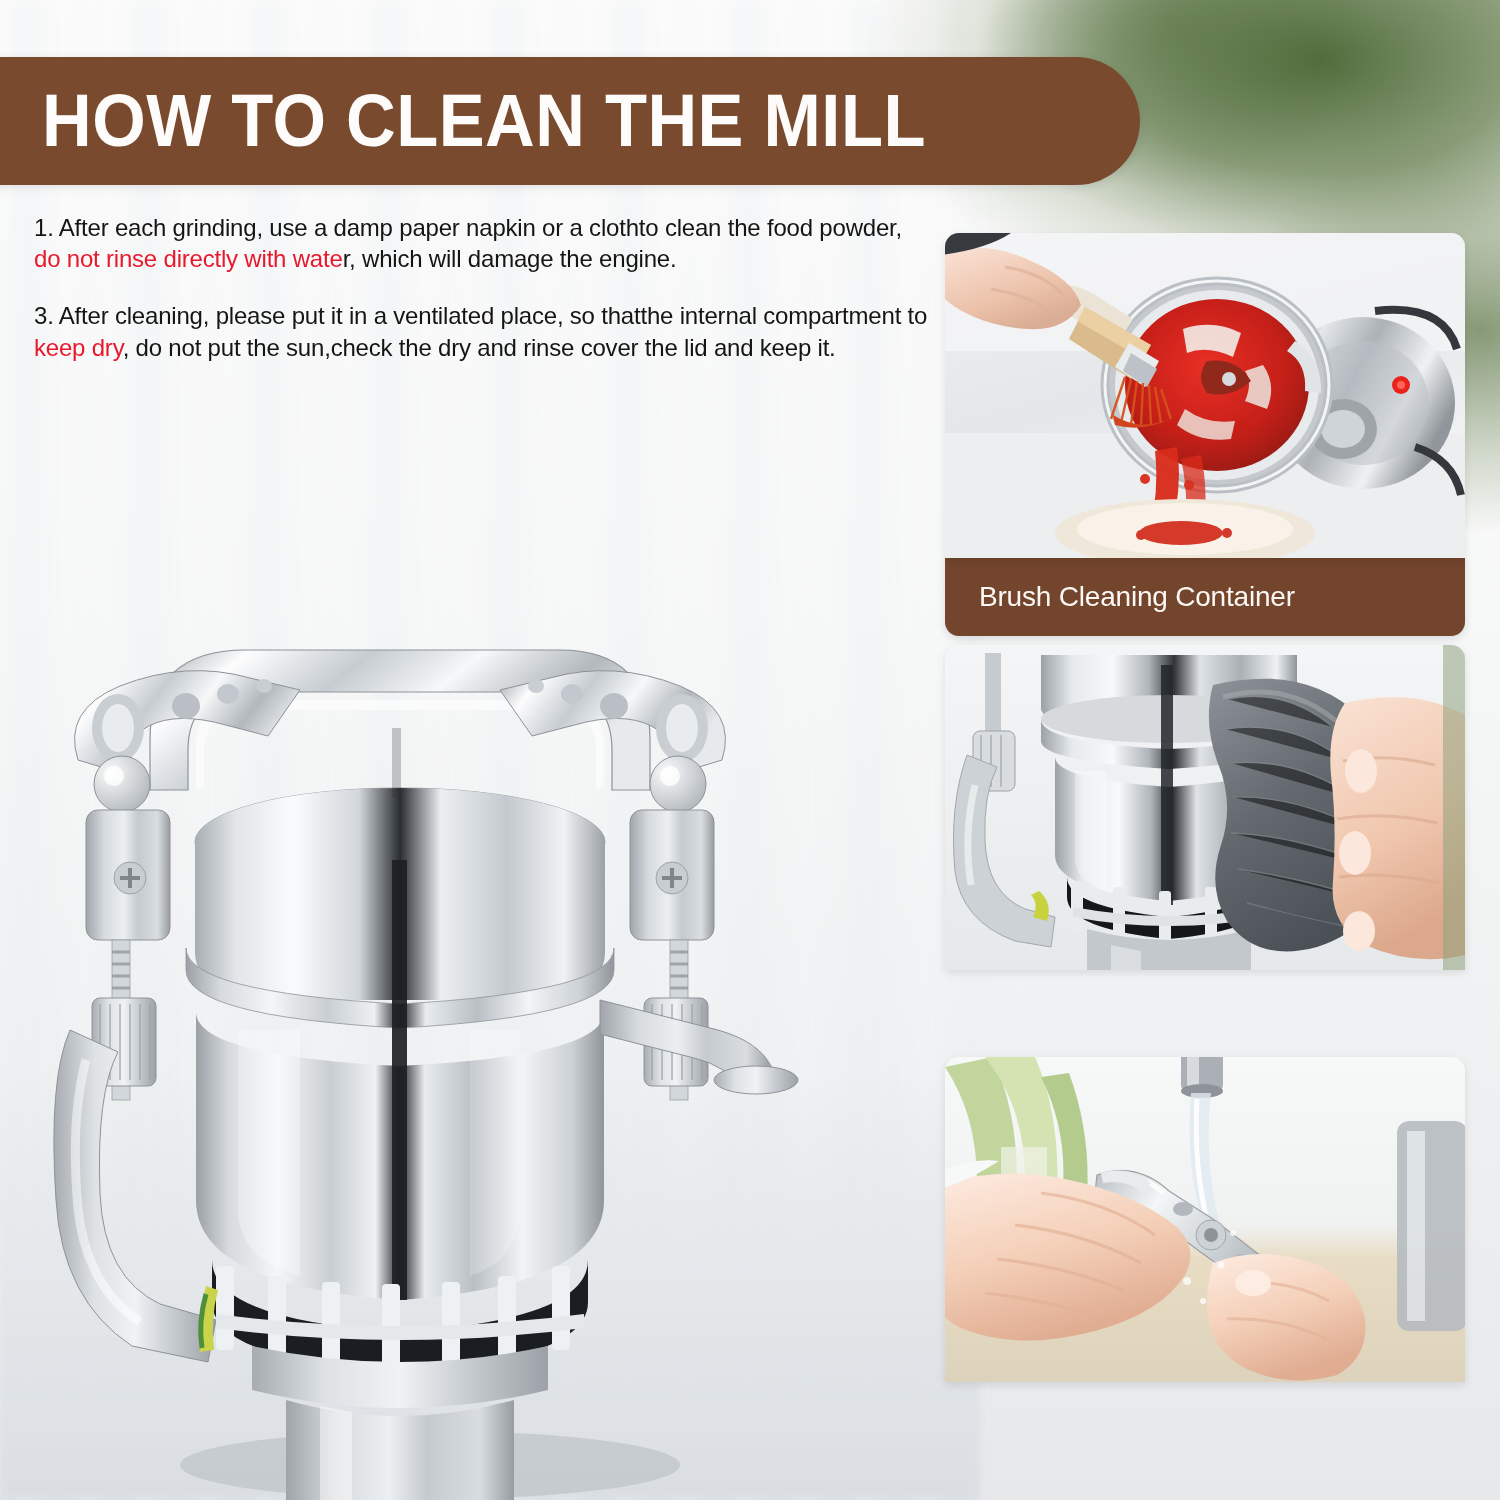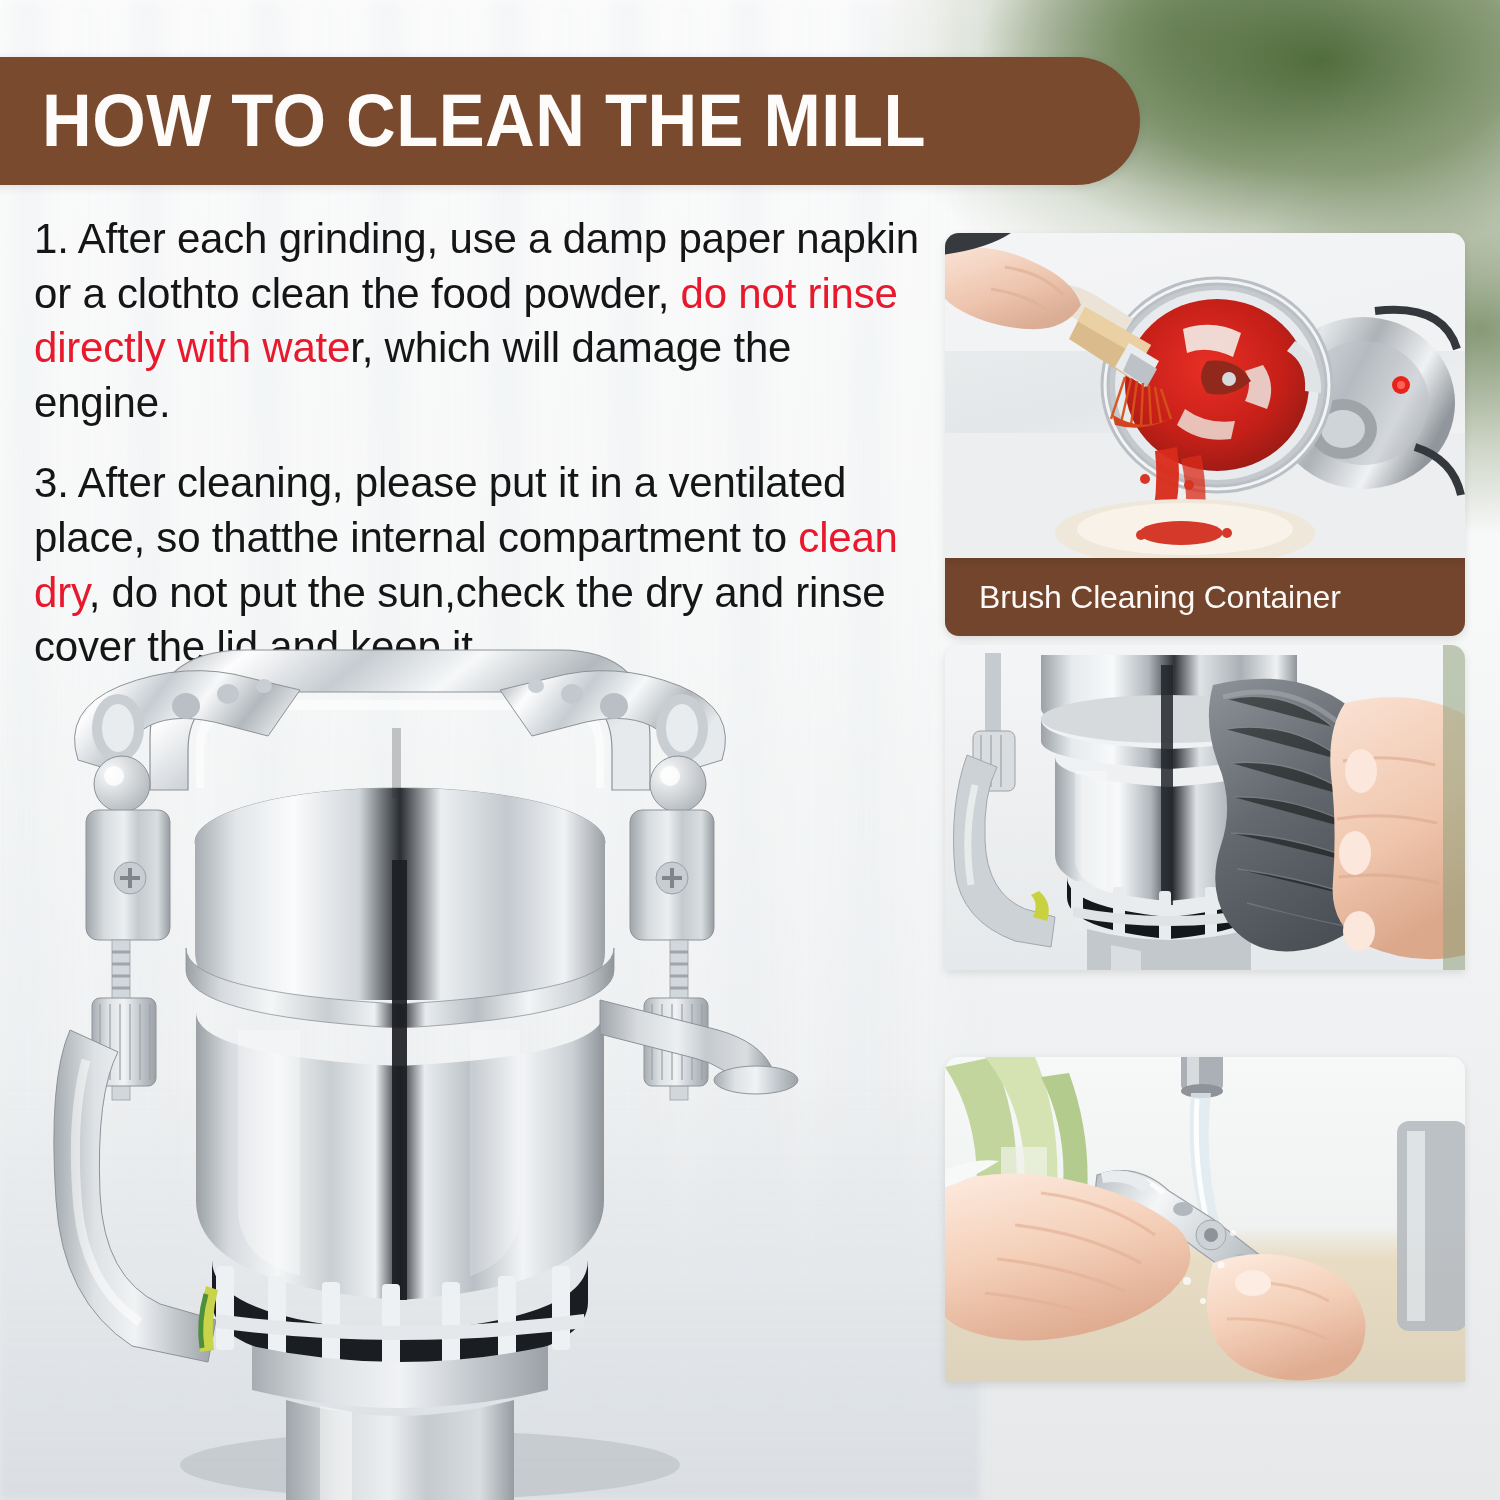--- a/index.html
+++ b/index.html
@@ -52,21 +52,21 @@
     letter-spacing:.5px;
     line-height:1;
     white-space:nowrap;
     transform:scaleX(.93); transform-origin:left center;
   }
 
   
   #copy { position:absolute; left:34px; top:212px; width:900px; }
   .para {
     color:#151515;
-    font-size:42px;
+    font-size:24px;
     line-height:1.30;
     letter-spacing:-.2px;
     margin-bottom:26px;
   }
   .hl { color:#e8192c; }
 
   
   #product { position:absolute; left:0px; top:560px; width:940px; height:940px; }
 
   
@@ -83,21 +83,21 @@
   }
   .caption {
     width:520px; height:78px;
     background:#73452c;
     border-radius:0 0 14px 14px;
     display:flex; align-items:center;
     box-shadow:0 3px 9px rgba(0,0,0,.12);
   }
   .caption span {
     color:#fbf8f5;
-    font-size:32px;
+    font-size:28px;
     letter-spacing:-.2px;
     margin-left:34px;
     white-space:nowrap;
   }
 
   svg { display:block; }
 </style>
 </head>
 <body>
 
@@ -107,21 +107,21 @@
 
 <div id="title-bar">
   <div id="title-text">HOW TO CLEAN THE MILL</div>
 </div>
 
 <div id="copy">
   <p class="para">
     <span>1. After each grinding, use a damp paper napkin or a clothto clean the food powder, </span><span class="hl">do not rinse directly with wate</span><span>r, which will damage the engine.</span>
   </p>
   <p class="para">
-    <span>3. After cleaning, please put it in a ventilated place, so thatthe internal compartment to </span><span class="hl">clean dry</span><span>, do not put the sun,check the dry and rinse cover the lid and keep it.</span>
+    <span>3. After cleaning, please put it in a ventilated place, so thatthe internal compartment to </span><span class="hl">keep dry</span><span>, do not put the sun,check the dry and rinse cover the lid and keep it.</span>
   </p>
 </div>
 
 <div id="product">
   <svg width="940" height="940" viewBox="0 0 940 940">
     <defs>
       <linearGradient id="steelH" x1="0" y1="0" x2="1" y2="0">
         <stop offset="0" stop-color="#9aa0a4"></stop>
         <stop offset="0.08" stop-color="#d6dade"></stop>
         <stop offset="0.20" stop-color="#f4f6f7"></stop>

